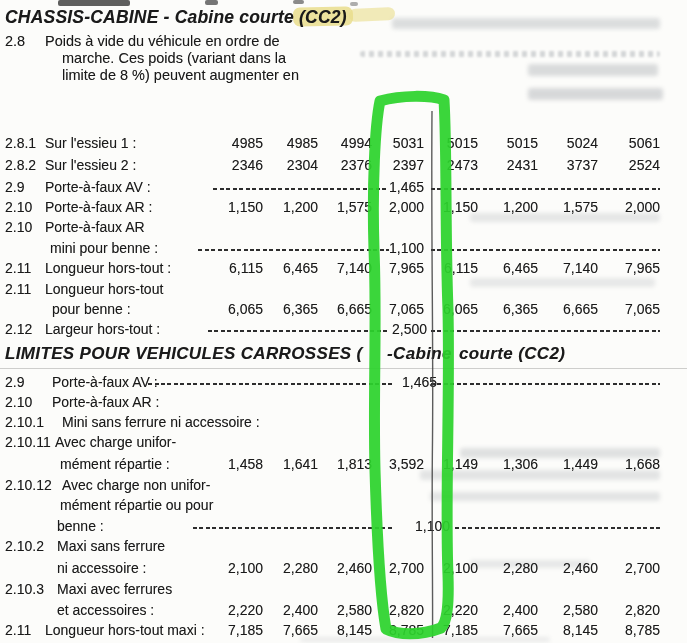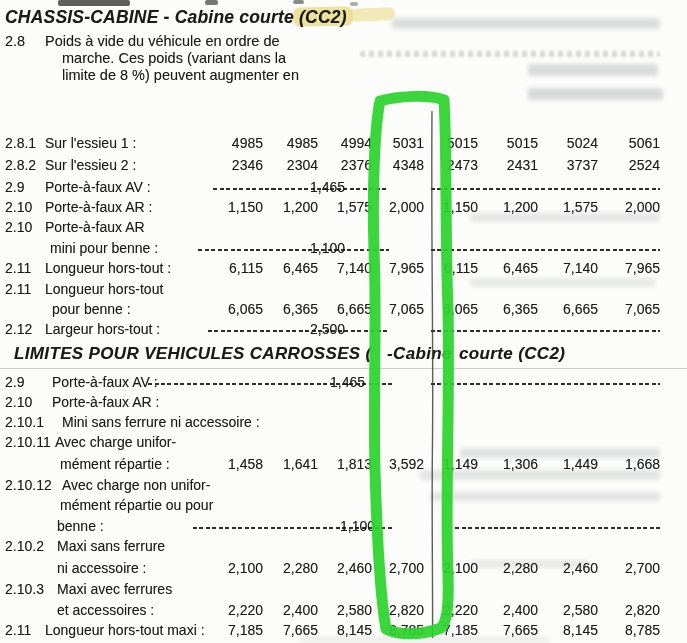--- a/index.html
+++ b/index.html
@@ -22,21 +22,21 @@
   
   .row{position:absolute;left:0;width:687px;height:21px;z-index:5;font-size:14px;white-space:nowrap;}
   .ref{position:absolute;left:5px;top:0;}
   .lab{position:absolute;top:0;}
   .vals{position:absolute;left:215px;top:0;width:445px;display:flex;}
   .c{display:block;text-align:right;}
   .w1{width:48px}.w2{width:55px}.w3{width:54px}.w4{width:52px}
   .w5{width:54px}.w6{width:60px}.w7{width:60px}.w8{width:62px}
   .dash{position:absolute;top:9px;height:2px;
     background:repeating-linear-gradient(90deg,#2d2d2d 0 4px,rgba(0,0,0,0) 4px 6.5px);}
-  .cv{position:absolute;top:0;}
+  .cv{position:absolute;top:0;text-align:right;}
   
   .smudge{position:absolute;background:#8a9097;filter:blur(2px);z-index:1;border-radius:3px;}
   .smudge.dashes{background:repeating-linear-gradient(90deg,#8a9097 0 5px,transparent 5px 9px);filter:blur(1px);}
   .speck{position:absolute;background:#1d1d1d;filter:blur(.7px);z-index:2;border-radius:2px;}
   .overlay{position:absolute;left:0;top:0;z-index:10;pointer-events:none;}
 </style>
 </head>
 <body>
 
 <div class="page">
@@ -85,21 +85,21 @@
     </div>
   </div>
 
   <div class="row" style="top:157px">
     <span class="ref">2.8.2</span>
     <span class="lab" style="left:45px">Sur l'essieu 2 :</span>
     <div class="vals">
       <span class="c w1">2346</span>
         <span class="c w2">2304</span>
         <span class="c w3">2376</span>
-        <span class="c w4">4348</span>
+        <span class="c w4">2397</span>
         <span class="c w5">2473</span>
         <span class="c w6">2431</span>
         <span class="c w7">3737</span>
         <span class="c w8">2524</span>
     </div>
   </div>
 
   <div class="row" style="top:179px">
     <span class="ref">2.9</span>
     <span class="lab" style="left:45px">Porte-à-faux AV :</span>
@@ -171,21 +171,21 @@
 
   <div class="row" style="top:321px">
     <span class="ref">2.12</span>
     <span class="lab" style="left:45px">Largeur hors-tout :</span>
     <span class="dash" style="left:208px;width:181px"></span>
     <span class="cv" style="left:310px;width:117px">2,500</span>
     <span class="dash" style="left:431px;width:229px"></span>
   </div>
 
   <div class="h2wrap">
-    <span class="h2part" style="left:14px">LIMITES POUR VEHICULES CARROSSES (</span>
+    <span class="h2part" style="left:5px">LIMITES POUR VEHICULES CARROSSES (</span>
     <span class="h2part" style="left:387px">-Cabine</span>
     <span class="h2part" style="left:459px">courte (CC2)</span>
   </div>
   <div class="h2rule"></div>
 
   <div class="row" style="top:374px">
     <span class="ref">2.9</span>
     <span class="lab" style="left:52px">Porte-à-faux AV :</span>
     <span class="dash" style="left:148px;width:244px"></span>
     <span class="cv" style="left:330px;width:107px">1,465</span>

